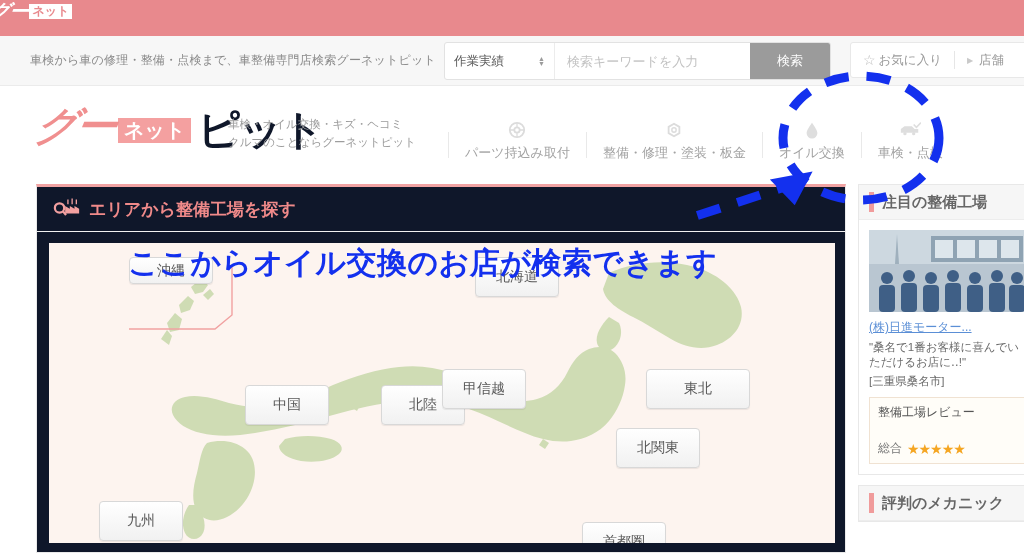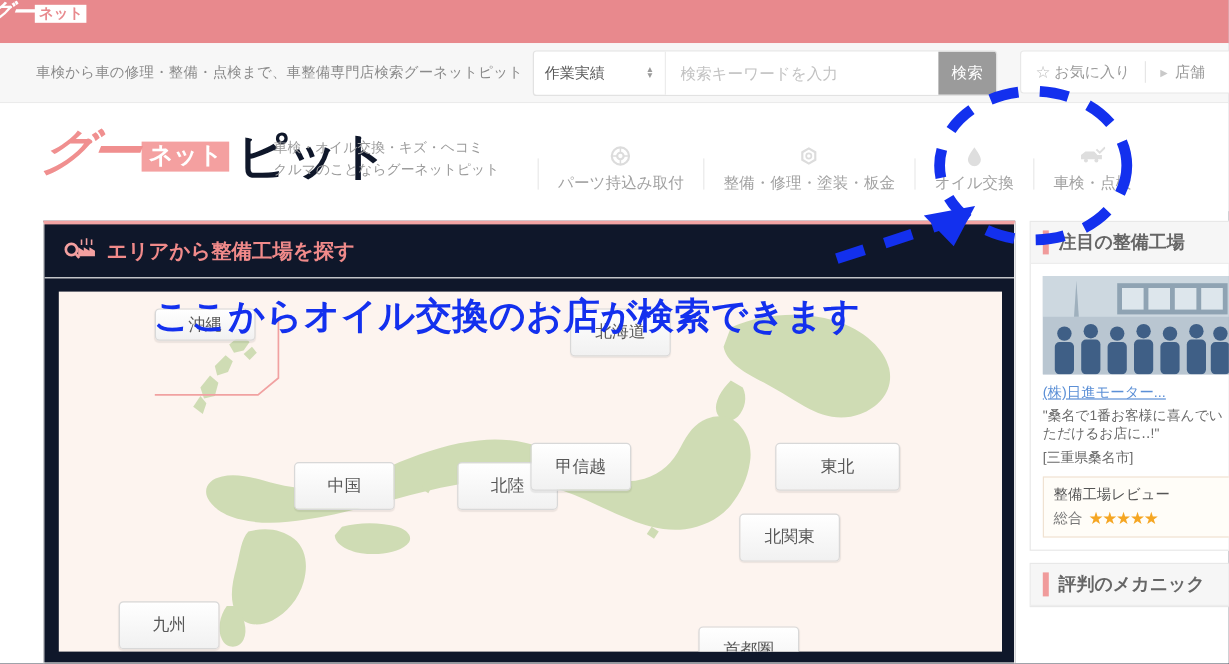--- a/index.html
+++ b/index.html
@@ -48,21 +48,21 @@
     box-sizing:border-box;
   }
   .sb-arrows{display:flex;flex-direction:column;line-height:5px;color:#9b9b9b;font-size:7px;}
   .sb-input{
     flex:1;display:flex;align-items:center;padding-left:12px;
     color:#c2c2c2;font-size:13px;background:#fff;border:0;outline:none;
     font-family:"Liberation Sans","DejaVu Sans",sans-serif;
   }
   .sb-input::placeholder{color:#c2c2c2;}
   .sb-btn{
-    width:48px;background:#9b9b9b;color:#ffffff;font-size:13px;
+    width:80px;background:#9b9b9b;color:#ffffff;font-size:13px;
     display:flex;align-items:center;justify-content:center;
   }
   .favbox{
     position:absolute;left:850px;top:6px;width:220px;height:36px;
     background:#ffffff;border:1px solid #e8e8e8;border-radius:3px;
     display:flex;align-items:center;box-sizing:border-box;
   }
   .fav-item{display:flex;align-items:center;gap:3px;padding:0 12px;color:#9a9a9a;font-size:12.5px;white-space:nowrap;}
   .fav-sep{width:1px;height:18px;background:#e6e6e6;}
   .star-icon{font-size:14px;color:#bdbdbd;}
@@ -139,21 +139,21 @@
     display:block;margin-top:7px;color:#5b8fd6;font-size:12px;
     text-decoration:underline;white-space:nowrap;
   }
   .shop-quote{margin-top:4px;font-size:11.5px;color:#6a6a6a;line-height:15px;}
   .shop-loc{margin-top:4px;font-size:11.5px;color:#6a6a6a;}
   .review-box{
     margin-top:8px;border:1px solid #f0e2d2;background:#fffdf8;
     padding:6px 8px;box-sizing:border-box;
   }
   .review-title{font-size:12px;color:#555;}
-  .review-row{display:flex;align-items:center;gap:5px;margin-top:3px;}
+  .review-row{display:flex;align-items:center;gap:5px;margin-top:19px;}
   .review-label{font-size:12px;color:#777;}
   .stars{color:#f5a623;font-size:14px;letter-spacing:-1px;white-space:nowrap;}
   
   .annot{position:absolute;left:0;top:0;width:1024px;height:553px;pointer-events:none;}
   .annot-text{
     position:absolute;left:128px;top:243px;
     color:#1330ee;font-size:30px;font-weight:bold;letter-spacing:.5px;
     white-space:nowrap;
   }
 </style>

